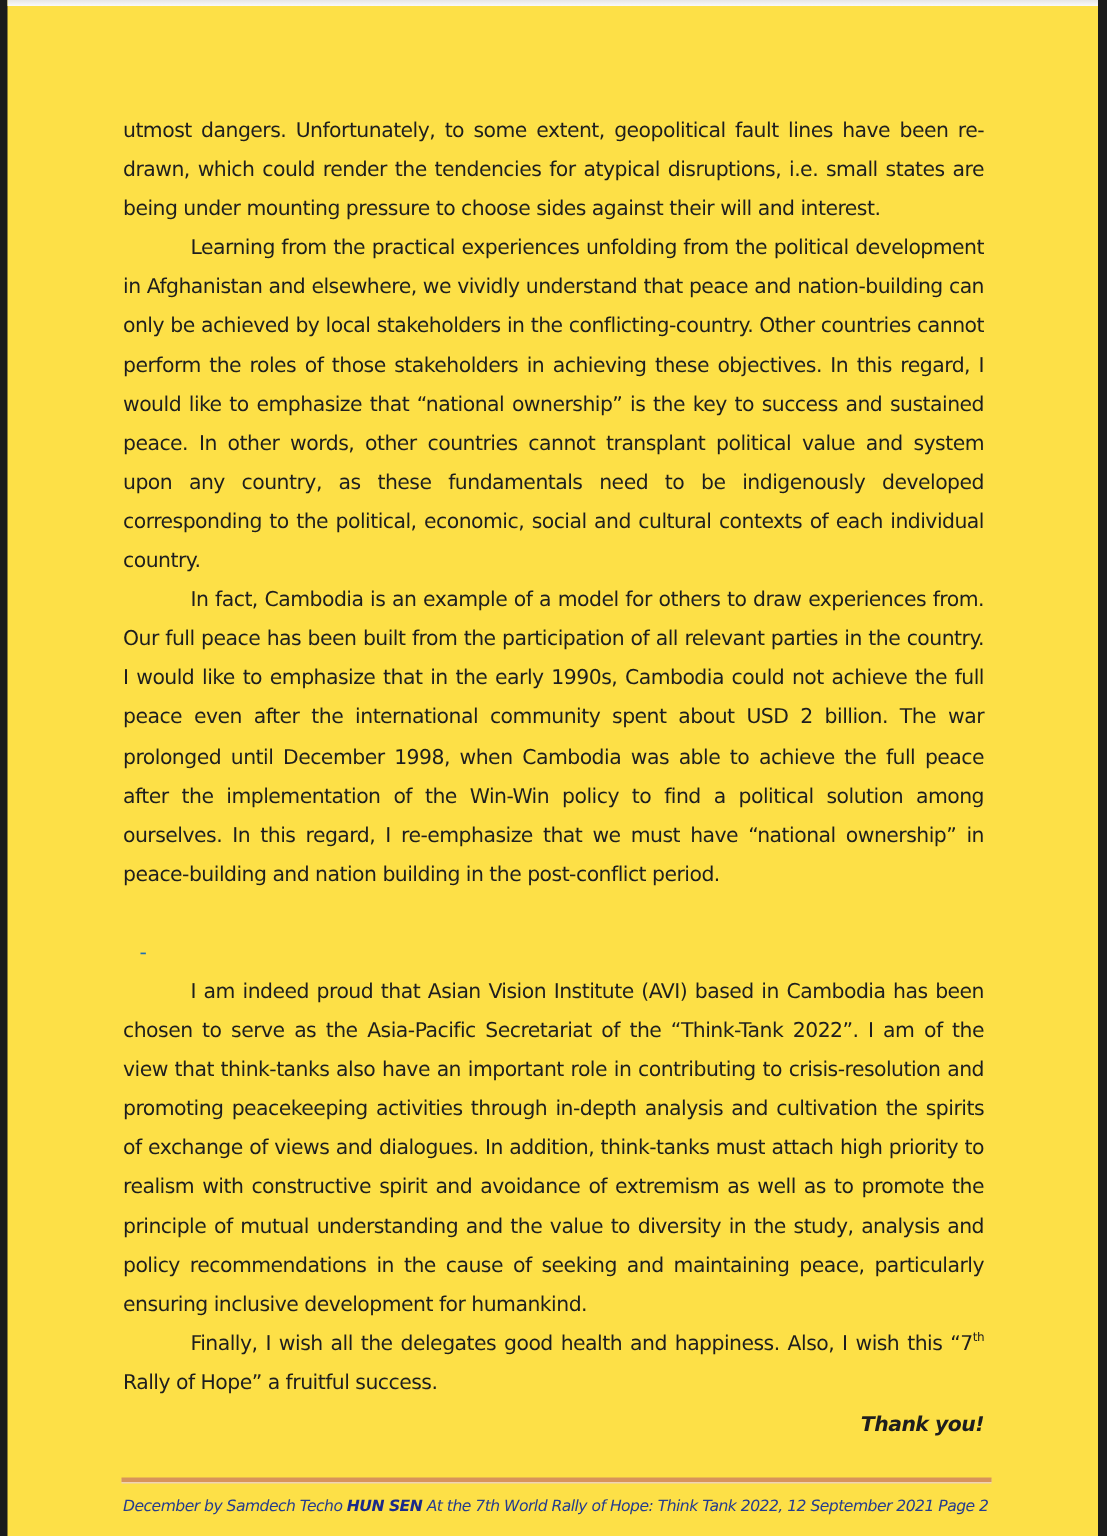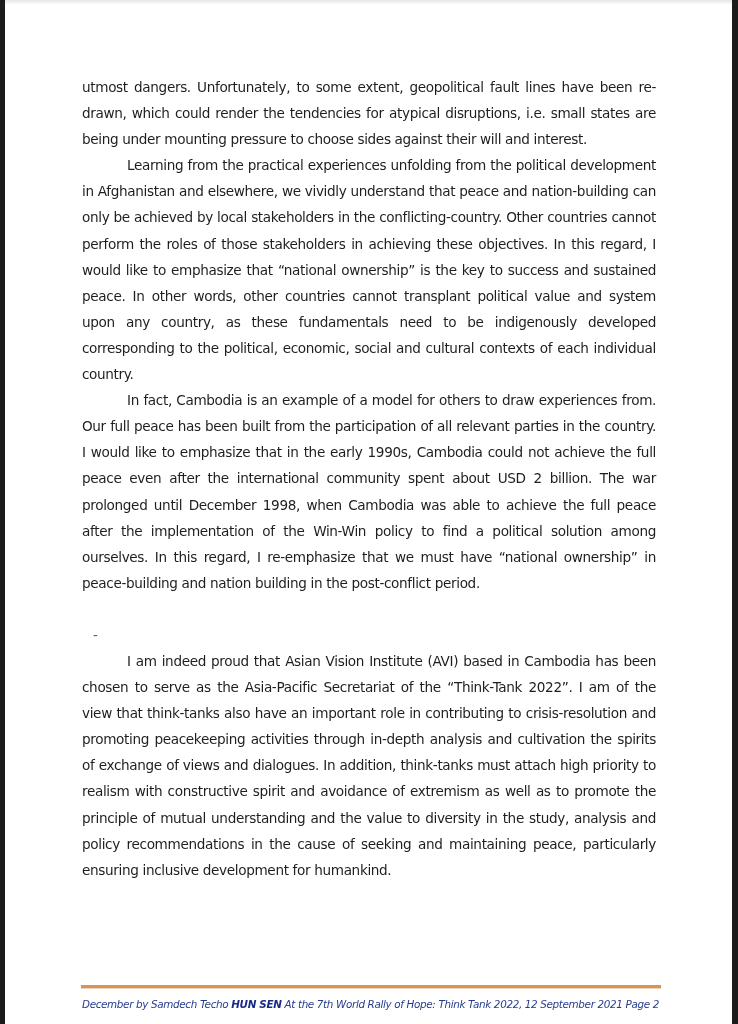--- a/index.html
+++ b/index.html
@@ -4,21 +4,21 @@
 <style>
   html, body { margin: 0; padding: 0; }
   body {
     width: 738px; height: 1024px; overflow: hidden;
     background: #1b1b1b;
     position: relative;
     font-family: "DejaVu Sans", sans-serif;
   }
   .page {
     position: absolute; left: 5px; top: 0; width: 727px; height: 1024px;
-    background: #ffffff;
+    background: #fde047;
   }
   .topline {
     position: absolute; left: 0; right: 0; top: 0; height: 4px;
     background: linear-gradient(#e6e6e6, #fafafa);
   }
   .content {
     position: absolute; left: 77px; top: 74px; width: 574px;
     font-size: 13.6px; line-height: 26.1px; color: #1e1e1e;
     letter-spacing: -0.35px;
   }
@@ -55,20 +55,22 @@
         <p><span>utmost dangers. Unfortunately, to some extent, geopolitical fault lines have been re-drawn, which could render the tendencies for atypical disruptions, i.e. small states are being under mounting pressure to choose sides against their will and interest.</span></p>
         <p class="indent"><span>Learning from the practical experiences unfolding from the political development in Afghanistan and elsewhere, we vividly understand that peace and nation-building can only be achieved by local stakeholders in the conflicting-country. Other countries cannot perform the roles of those stakeholders in achieving these objectives. In this regard, I would like to emphasize that </span><b>“national ownership”</b><span> is the key to success and sustained peace. In other words, other countries cannot transplant political value and system upon any country, as these fundamentals need to be indigenously developed corresponding to the political, economic, social and cultural contexts of each individual country.</span></p>
         <p class="indent"><span>In fact, Cambodia is an example of a model for others to draw experiences from. Our full peace has been built from the participation of all relevant parties in the country. I would like to emphasize that in the early 1990s, Cambodia could not achieve the full peace even after the international community spent about </span><b>USD 2 billion</b><span>. The war prolonged until December 1998, when Cambodia was able to achieve the full peace after the implementation of the Win-Win policy to find a political solution among ourselves. In this regard, I re-emphasize that we must have </span><b>“national ownership”</b><span> in peace-building and nation building in the post-conflict period.</span></p>
       </div>
     <div class="gap"></div>
     <div class="heading">
       <span class="dash">-</span>
     </div>
     <div id="paras-after">
         <p class="indent"><span>I am indeed proud that Asian Vision Institute (AVI) based in Cambodia has been chosen to serve as the Asia-Pacific Secretariat of the “Think-Tank 2022”. I am of the view that think-tanks also have an important role in contributing to crisis-resolution and promoting peacekeeping activities through in-depth analysis and cultivation the spirits of exchange of views and dialogues. In addition, think-tanks must attach high priority to realism with constructive spirit and avoidance of extremism as well as to promote the principle of mutual understanding and the value to diversity in the study, analysis and policy recommendations in the cause of seeking and maintaining peace, particularly ensuring inclusive development for humankind.</span></p>
+        <p class="indent"><span>Finally, I wish all the delegates good health and happiness. Also, I wish this “7</span><sup>th</sup><span> Rally of Hope” a fruitful success.</span></p>
       </div>
+    <div class="thanks">Thank you!</div>
   </div>
 
   <div class="rule"></div>
   <div class="footer">
     <span>December by Samdech Techo </span><b>HUN SEN</b><span> At the 7th World Rally of Hope: Think Tank 2022, 12 September 2021 Page 2</span>
   </div>
 </div>
 
 </body></html>

